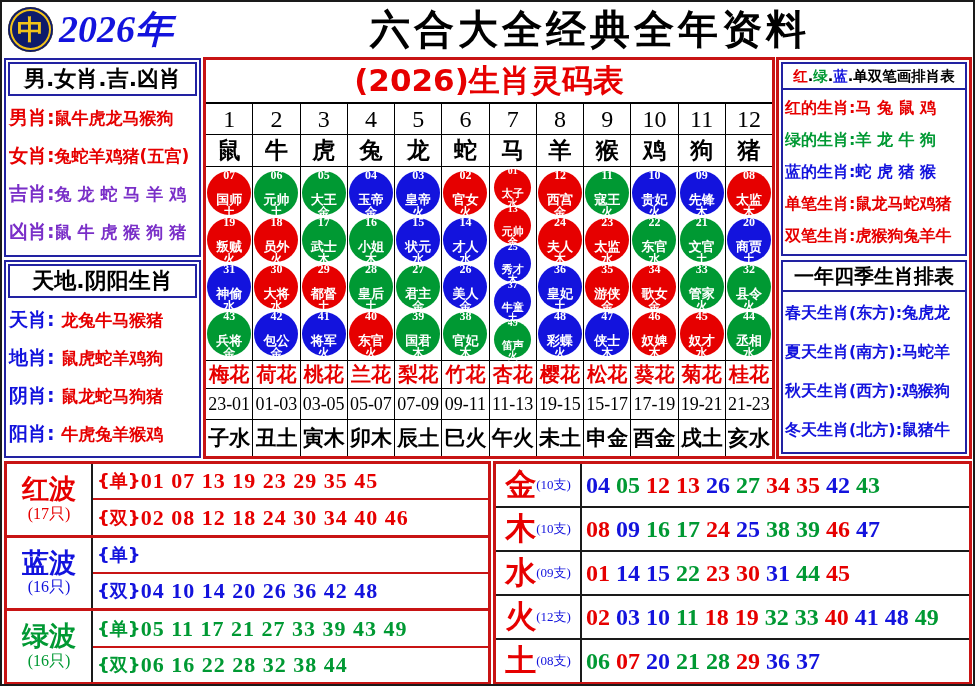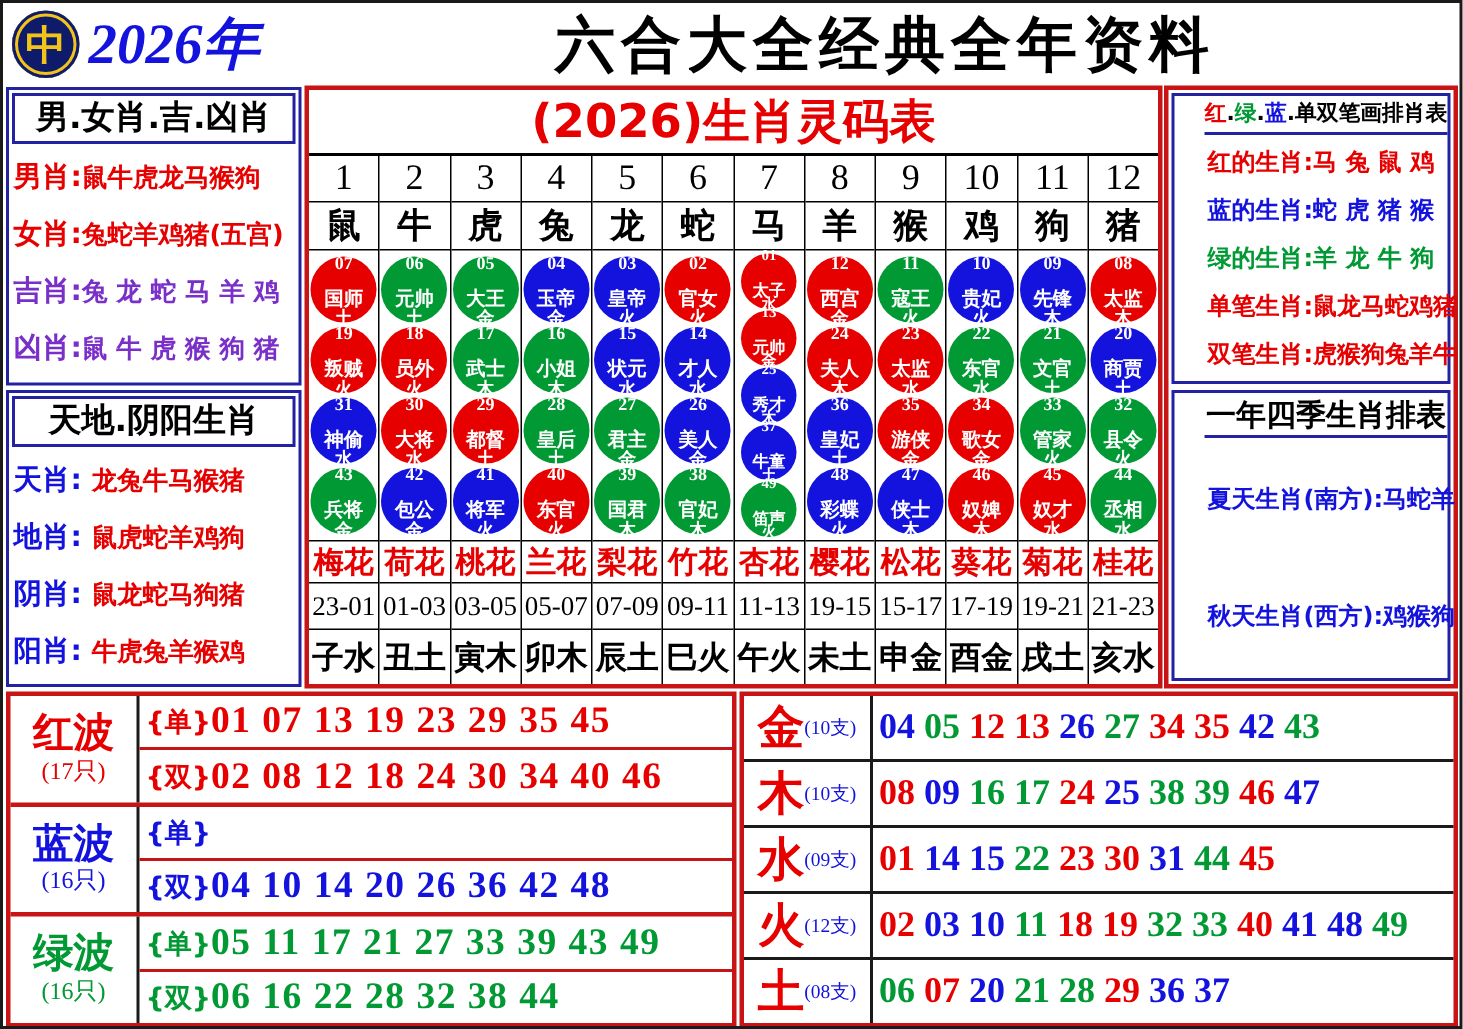--- a/index.html
+++ b/index.html
@@ -50,21 +50,21 @@
         justify-content:center;font-weight:bold;line-height:1;flex:0 0 auto;}
   .ball .bn{font-size:12px;font-family:"Liberation Serif","DejaVu Serif",serif;}
   .ball .bt{font-size:13px;white-space:nowrap;margin-top:12px;}
   .ball .be{font-size:12px;}
   .ct-col.five .ball{width:37px;height:37px;}
   .ct-col.five .ball .bn{font-size:10px;}
   .ct-col.five .ball .bt{font-size:11px;}
   .ct-col.five .ball .be{font-size:10px;}
 
   .right-col{width:196px;border:3px solid #c81414;display:flex;flex-direction:column;background:#fff;margin-right:1px;box-sizing:border-box;}
-  .rside-box{border:2px solid #2222a2;margin:2px;display:flex;flex-direction:column;padding-left:20px;}
+  .rside-box{border:2px solid #2222a2;margin:2px;display:flex;flex-direction:column;}
   .rside-box.grow{flex:1;}
   .rs-title{border-bottom:2px solid #2222a2;text-align:center;font-weight:900;white-space:nowrap;}
   .rs1 .rs-title{font-size:14.5px;line-height:24px;}
   .rs2 .rs-title{font-size:20px;line-height:28px;}
   .rs-rows{flex:1;display:flex;flex-direction:column;justify-content:space-around;padding:2px 2px;}
   .rs-row{font-weight:bold;font-size:16px;white-space:nowrap;}
   .rs2 .rs-row{font-size:16px;}
 
   
   .bottom{flex:1;display:flex;padding:2px 1px 2px 2px;box-sizing:border-box;gap:2px;}
@@ -72,21 +72,21 @@
   .wave-group{flex:1;display:flex;border-bottom:3px solid #c81414;}
   .wave-group:last-child{border-bottom:none;}
   .wg-label{width:86px;border-right:2px solid #1a1a1a;display:flex;flex-direction:column;align-items:center;
             justify-content:center;box-sizing:border-box;}
   .wg-name{font-size:27px;font-weight:900;line-height:1.1;}
   .wg-count{font-size:16px;font-family:"Liberation Serif","DejaVu Serif",serif;}
   .wg-values{flex:1;display:flex;flex-direction:column;}
   .wg-row{flex:1;display:flex;align-items:center;padding-left:4px;border-bottom:2px solid #c81414;white-space:nowrap;}
   .wg-row:last-child{border-bottom:none;}
   .wg-prefix{font-size:18px;font-weight:bold;}
-  .wg-nums{font-size:25px;font-weight:bold;font-family:"Liberation Serif","DejaVu Serif",serif;letter-spacing:1px;}
+  .wg-nums{font-size:22px;font-weight:bold;font-family:"Liberation Serif","DejaVu Serif",serif;letter-spacing:1px;}
 
   .bottom-right{flex:1;border:3px solid #c81414;display:flex;flex-direction:column;box-sizing:border-box;}
   .el-row{flex:1;display:flex;align-items:stretch;border-bottom:2px solid #1a1a1a;}
   .el-row:last-child{border-bottom:none;}
   .el-label{width:86px;border-right:2px solid #1a1a1a;display:flex;align-items:center;justify-content:center;box-sizing:border-box;}
   .el-name{font-size:31px;font-weight:900;color:#e60000;}
   .el-count{font-size:13px;color:#1313dd;font-family:"Liberation Serif","DejaVu Serif",serif;}
   .el-nums{flex:1;display:flex;align-items:center;gap:6px;padding-left:4px;white-space:nowrap;}
   .el-num{font-size:24px;font-weight:bold;font-family:"Liberation Serif","DejaVu Serif",serif;}
 </style>
@@ -485,31 +485,33 @@
             <div class="ct-branch">亥水</div>
           </div>
         </div>
     </div>
 
     <div class="right-col">
       <div class="rside-box rs1 grow">
         <div class="rs-title" id="rp1-title"><span style="color: rgb(230, 0, 0);">红</span><span style="color: rgb(0, 0, 0);">.</span><span style="color: rgb(0, 153, 51);">绿</span><span style="color: rgb(0, 0, 0);">.</span><span style="color: rgb(19, 19, 221);">蓝</span><span style="color: rgb(0, 0, 0);">.</span><span style="color: rgb(0, 0, 0);">单双笔画排肖表</span></div>
         <div class="rs-rows" id="rp1-rows">
             <div class="rs-row" style="color: rgb(230, 0, 0);">红的生肖:马 兔 鼠 鸡</div>
+            <div class="rs-row" style="color: rgb(0, 153, 51);">绿的生肖:羊 龙 牛 狗</div>
             <div class="rs-row" style="color: rgb(19, 19, 221);">蓝的生肖:蛇 虎 猪 猴</div>
-            <div class="rs-row" style="color: rgb(0, 153, 51);">绿的生肖:羊 龙 牛 狗</div>
             <div class="rs-row" style="color: rgb(230, 0, 0);">单笔生肖:鼠龙马蛇鸡猪</div>
             <div class="rs-row" style="color: rgb(230, 0, 0);">双笔生肖:虎猴狗兔羊牛</div>
           </div>
       </div>
       <div class="rside-box rs2 grow">
         <div class="rs-title">一年四季生肖排表</div>
         <div class="rs-rows" id="rp2-rows">
+            <div class="rs-row" style="color: rgb(19, 19, 221);">春天生肖(东方):兔虎龙</div>
             <div class="rs-row" style="color: rgb(19, 19, 221);">夏天生肖(南方):马蛇羊</div>
             <div class="rs-row" style="color: rgb(19, 19, 221);">秋天生肖(西方):鸡猴狗</div>
+            <div class="rs-row" style="color: rgb(19, 19, 221);">冬天生肖(北方):鼠猪牛</div>
           </div>
       </div>
     </div>
   </div>
 
   <div class="bottom">
     <div class="bottom-left" id="wave-panel">
         <div class="wave-group">
           <div class="wg-label">
             <div class="wg-name" style="color: rgb(230, 0, 0);">红波</div>

